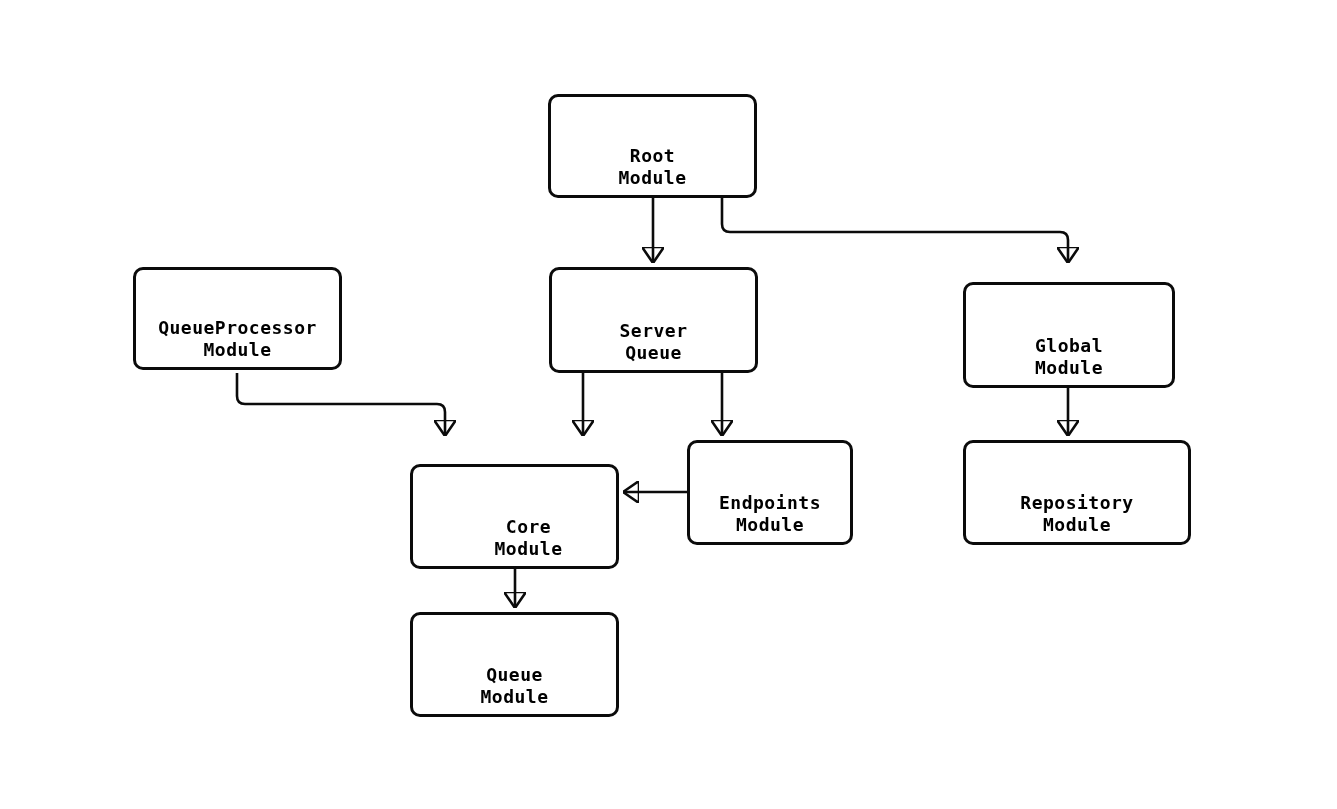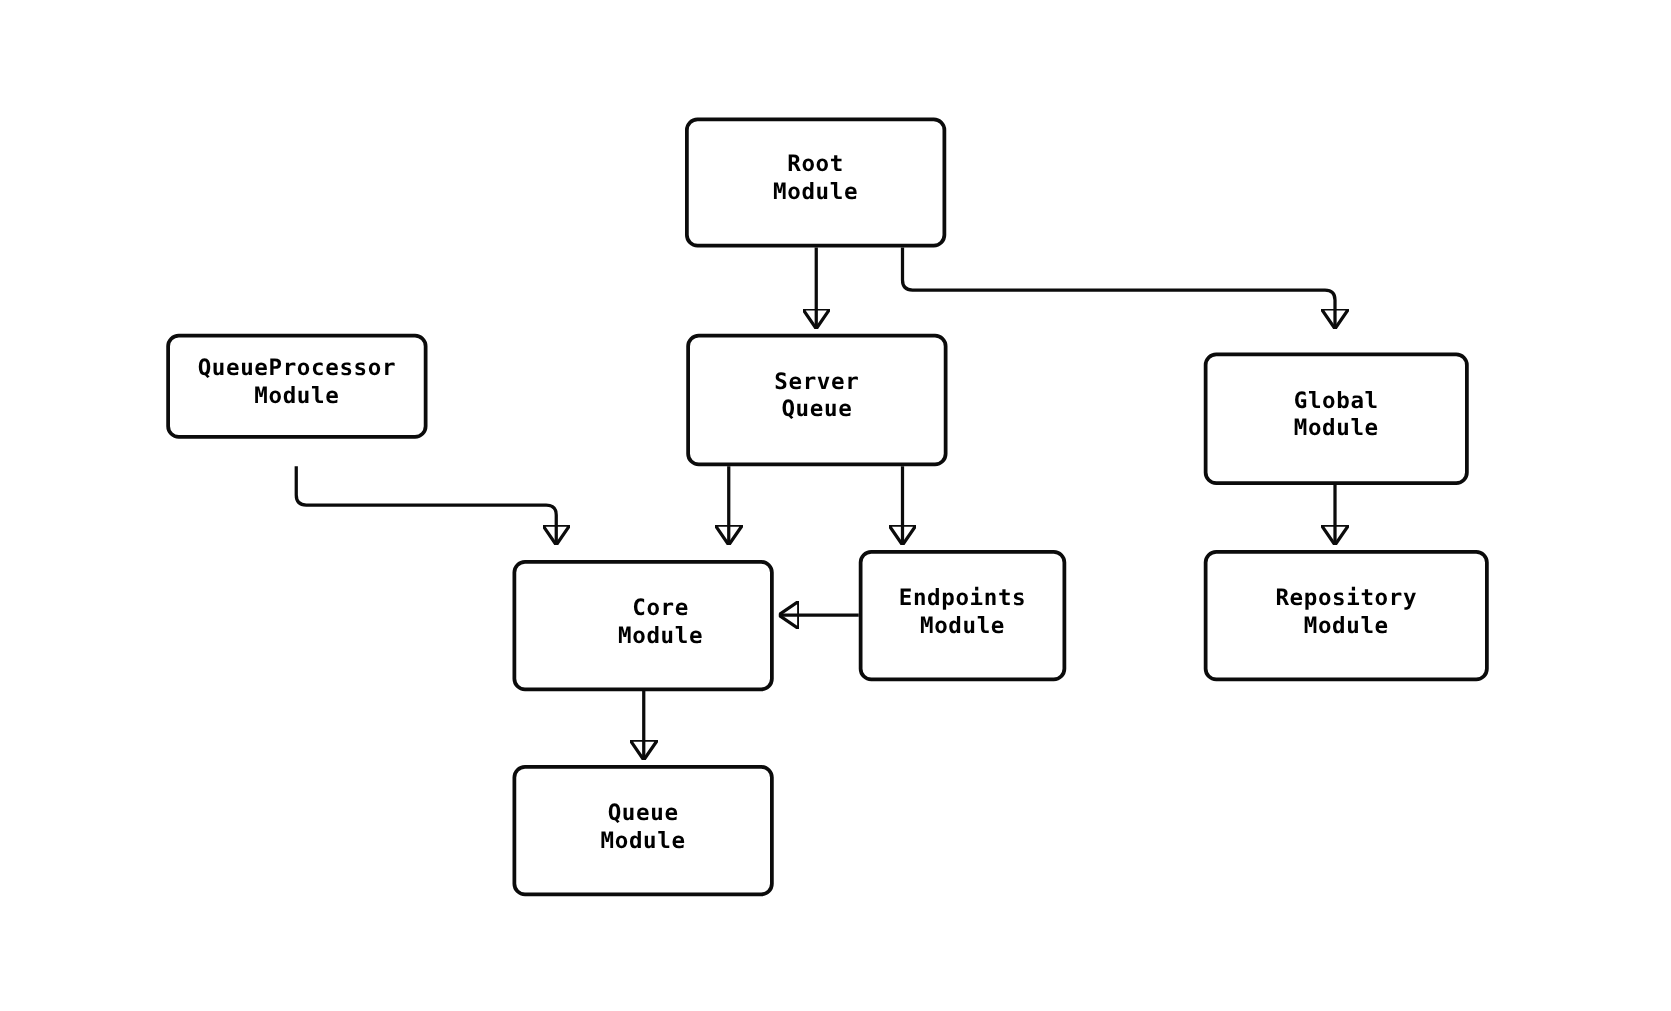--- a/index.html
+++ b/index.html
@@ -29,38 +29,38 @@
   }
   .node {
     position: absolute;
     box-sizing: border-box;
     width: 209px;
     height: 105px;
     background: #ffffff;
     border: 3px solid #0b0b0b;
     border-radius: 10px;
     display: flex;
-    align-items: center;
+    align-items: flex-end;
     justify-content: center;
     text-align: center;
   }
   .node .label {
     font-size: 18px;
     font-weight: bold;
     line-height: 1.22;
     color: #000000;
     white-space: pre-line;
     letter-spacing: 0.5px;
     padding-bottom: 6px;
   }
   .node-root          { left: 548px;  top: 94px;  height: 104px; }
-  .node-queueprocessor{ left: 133px;  top: 267px; height: 84px; }
+  .node-queueprocessor{ left: 133px;  top: 267px; height: 103px; }
   .node-server        { left: 549px;  top: 267px; height: 106px; }
   .node-global        { left: 963px;  top: 267px; width: 212px; height: 106px; margin-top: 15px; }
-  .node-core          { left: 410px;  top: 448px; padding-left: 28px; }
+  .node-core          { left: 410px;  top: 464px; padding-left: 28px; }
   .node-endpoints     { left: 687px;  top: 440px; width: 166px; }
   .node-repository    { left: 963px;  top: 440px; width: 228px; }
   .node-queue         { left: 410px;  top: 612px; }
 </style>
 </head>
 <body>
 
 <div class="canvas">
 
   <svg class="edges" viewBox="0 0 1337 809" xmlns="http://www.w3.org/2000/svg">

